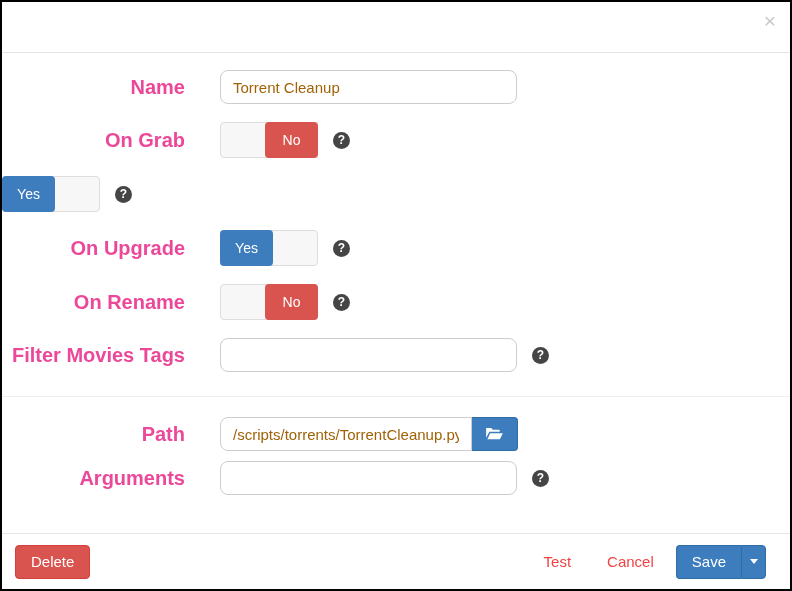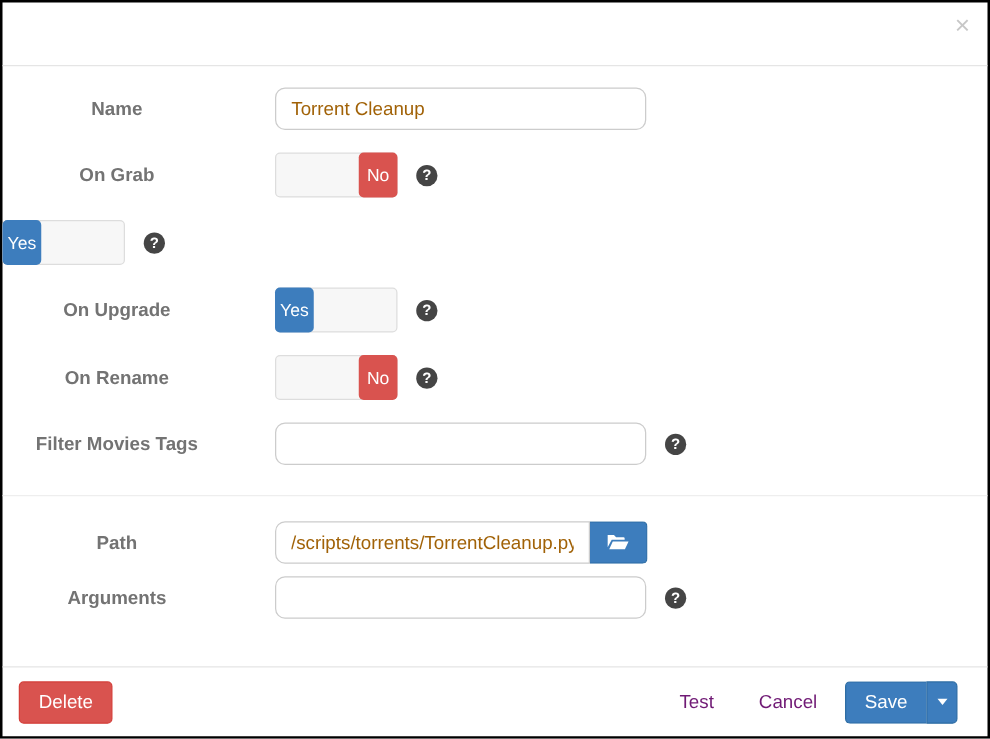--- a/index.html
+++ b/index.html
@@ -44,25 +44,25 @@
     padding: 17px 0 0 0;
   }
   .form-row {
     display: flex;
     align-items: center;
     margin-bottom: 18px;
   }
   .control-label {
     flex: 0 0 183px;
     width: 183px;
-    text-align: center;
+    text-align: right;
     margin-right: 35px;
-    font-size: 15px;
+    font-size: 20px;
     font-weight: bold;
-    color: #737373;
+    color: #ec4899;
   }
   .text-input {
     width: 297px; height: 34px;
     padding: 6px 12px;
     font-size: 15px;
     color: #a16207;
     border: 1px solid #ccc;
     border-radius: 8px;
     font-family: "Liberation Sans", sans-serif;
     outline: none;
@@ -75,21 +75,21 @@
     width: 98px; height: 36px;
     background: #f7f7f7;
     border: 1px solid #ddd;
     border-radius: 4px;
     cursor: pointer;
     flex: 0 0 auto;
   }
   .toggle-active {
     position: absolute;
     top: -1px; bottom: -1px;
-    width: 31px;
+    width: 53px;
     border-radius: 4px;
     color: #fff;
     font-size: 14px;
     display: flex; align-items: center; justify-content: center;
   }
   .toggle.yes .toggle-active { left: -1px;  background: #3d7dbd; }
   .toggle.no  .toggle-active { right: -1px; background: #d9534f; }
   
   .help-icon {
     width: 17px; height: 17px;
@@ -151,21 +151,21 @@
   }
   .footer-right {
     margin-left: auto;
     display: flex;
     align-items: center;
   }
   .link-btn {
     background: none;
     border: none;
     font-size: 15px;
-    color: #701a75;
+    color: #ef4444;
     cursor: pointer;
     font-family: "Liberation Sans", sans-serif;
     margin-left: 36px;
   }
   .save-group { display: flex; margin-left: 22px; }
   .btn-primary {
     background: #3d7dbd;
     border: 1px solid #2e6da4;
     color: #fff;
   }

